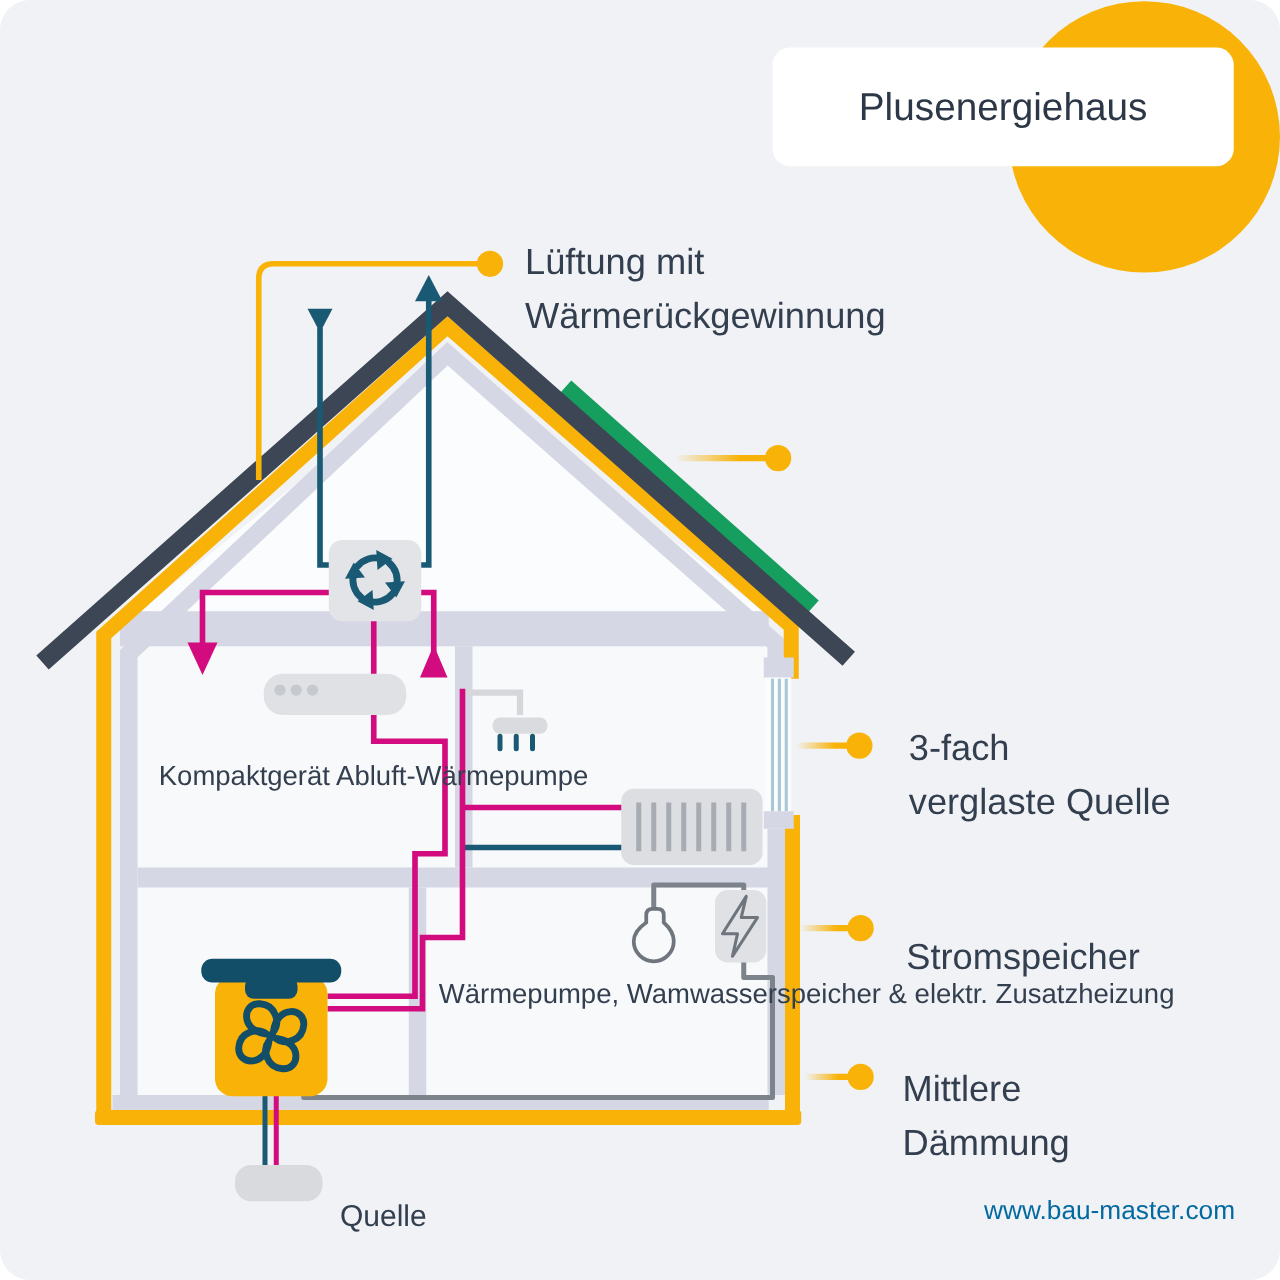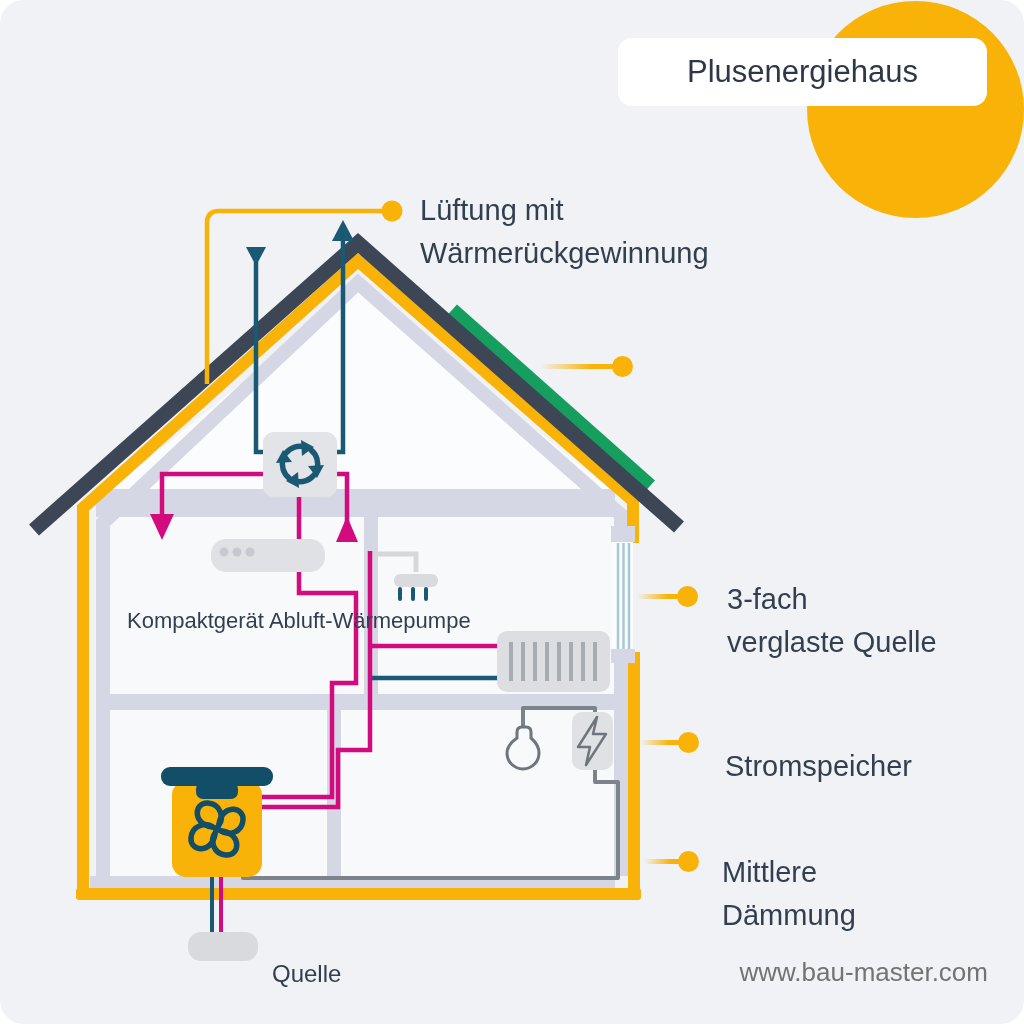--- a/index.html
+++ b/index.html
@@ -7,31 +7,31 @@
     --accent-yellow:#f9b308; --roof-dark:#3d4654; --green:#169e5f;
     --magenta:#d20b7e; --teal:#1a5973; --teal-dark:#124e68;
     --gray-wire:#7d838b; --gray-outline:#6f757d; --gray-fill:#dfe1e5;
     --gray-fill2:#dcdee2; --fin:#a7abb2; --text:#333f4f; --white:#ffffff;
   }
   html,body{margin:0;padding:0;background:#ffffff;}
   #canvas{position:relative;width:1024px;height:1024px;background:var(--bg);
     overflow:hidden;border-radius:24px;font-family:"Liberation Sans",sans-serif;color:var(--text);}
   .abs{position:absolute;}
   #sun{left:807px;top:1px;width:217px;height:217px;border-radius:50%;background:var(--accent-yellow);}
-  #title-card{left:618px;top:38px;width:369px;height:68px;background:var(--white);
+  #title-card{left:618px;top:38px;width:369px;height:95px;background:var(--white);
     border-radius:14px;display:flex;align-items:center;justify-content:center;}
   #title-card .t{font-size:31px;font-weight:500;color:#2c3747;}
   .callout{font-size:29px;font-weight:500;line-height:43px;color:var(--text);white-space:nowrap;margin-top:24px;}
   .callout .line{display:block;}
   .leader{height:5px;border-radius:3px;
     background:linear-gradient(90deg,rgba(249,179,8,0) 0%,var(--accent-yellow) 70%);}
   .dot{width:21px;height:21px;border-radius:50%;background:var(--accent-yellow);}
   .small-label{font-size:22px;font-weight:500;line-height:32px;color:var(--text);white-space:nowrap;}
   #label-quelle{font-size:24px;font-weight:500;}
-  #website{font-size:26px;color:#737373;}
+  #website{font-size:21px;color:#0369a1;}
   svg{display:block;}
 </style>
 </head>
 <body>
 
 <div id="canvas">
 
   <div id="sun" class="abs"></div>
 
   <div id="title-card" class="abs">
@@ -163,15 +163,20 @@
   </div>
 
   <div id="label-quelle" class="abs callout" style="left:272px;top:928px">
     <span class="line">Quelle</span>
   </div>
 
   <div class="abs small-label" style="left:127px;top:605px">
     <span class="line">Kompaktgerät</span>
     <span class="line">Abluft-Wärmepumpe</span>
   </div>
+  <div class="abs small-label" style="left:351px;top:780px;line-height:30px">
+    <span class="line">Wärmepumpe,</span>
+    <span class="line">Wamwasserspeicher</span>
+    <span class="line">&amp; elektr. Zusatzheizung</span>
+  </div>
 
   <div id="website" class="abs" style="right:36px;top:957px">www.bau-master.com</div>
 </div>
 
 </body></html>

